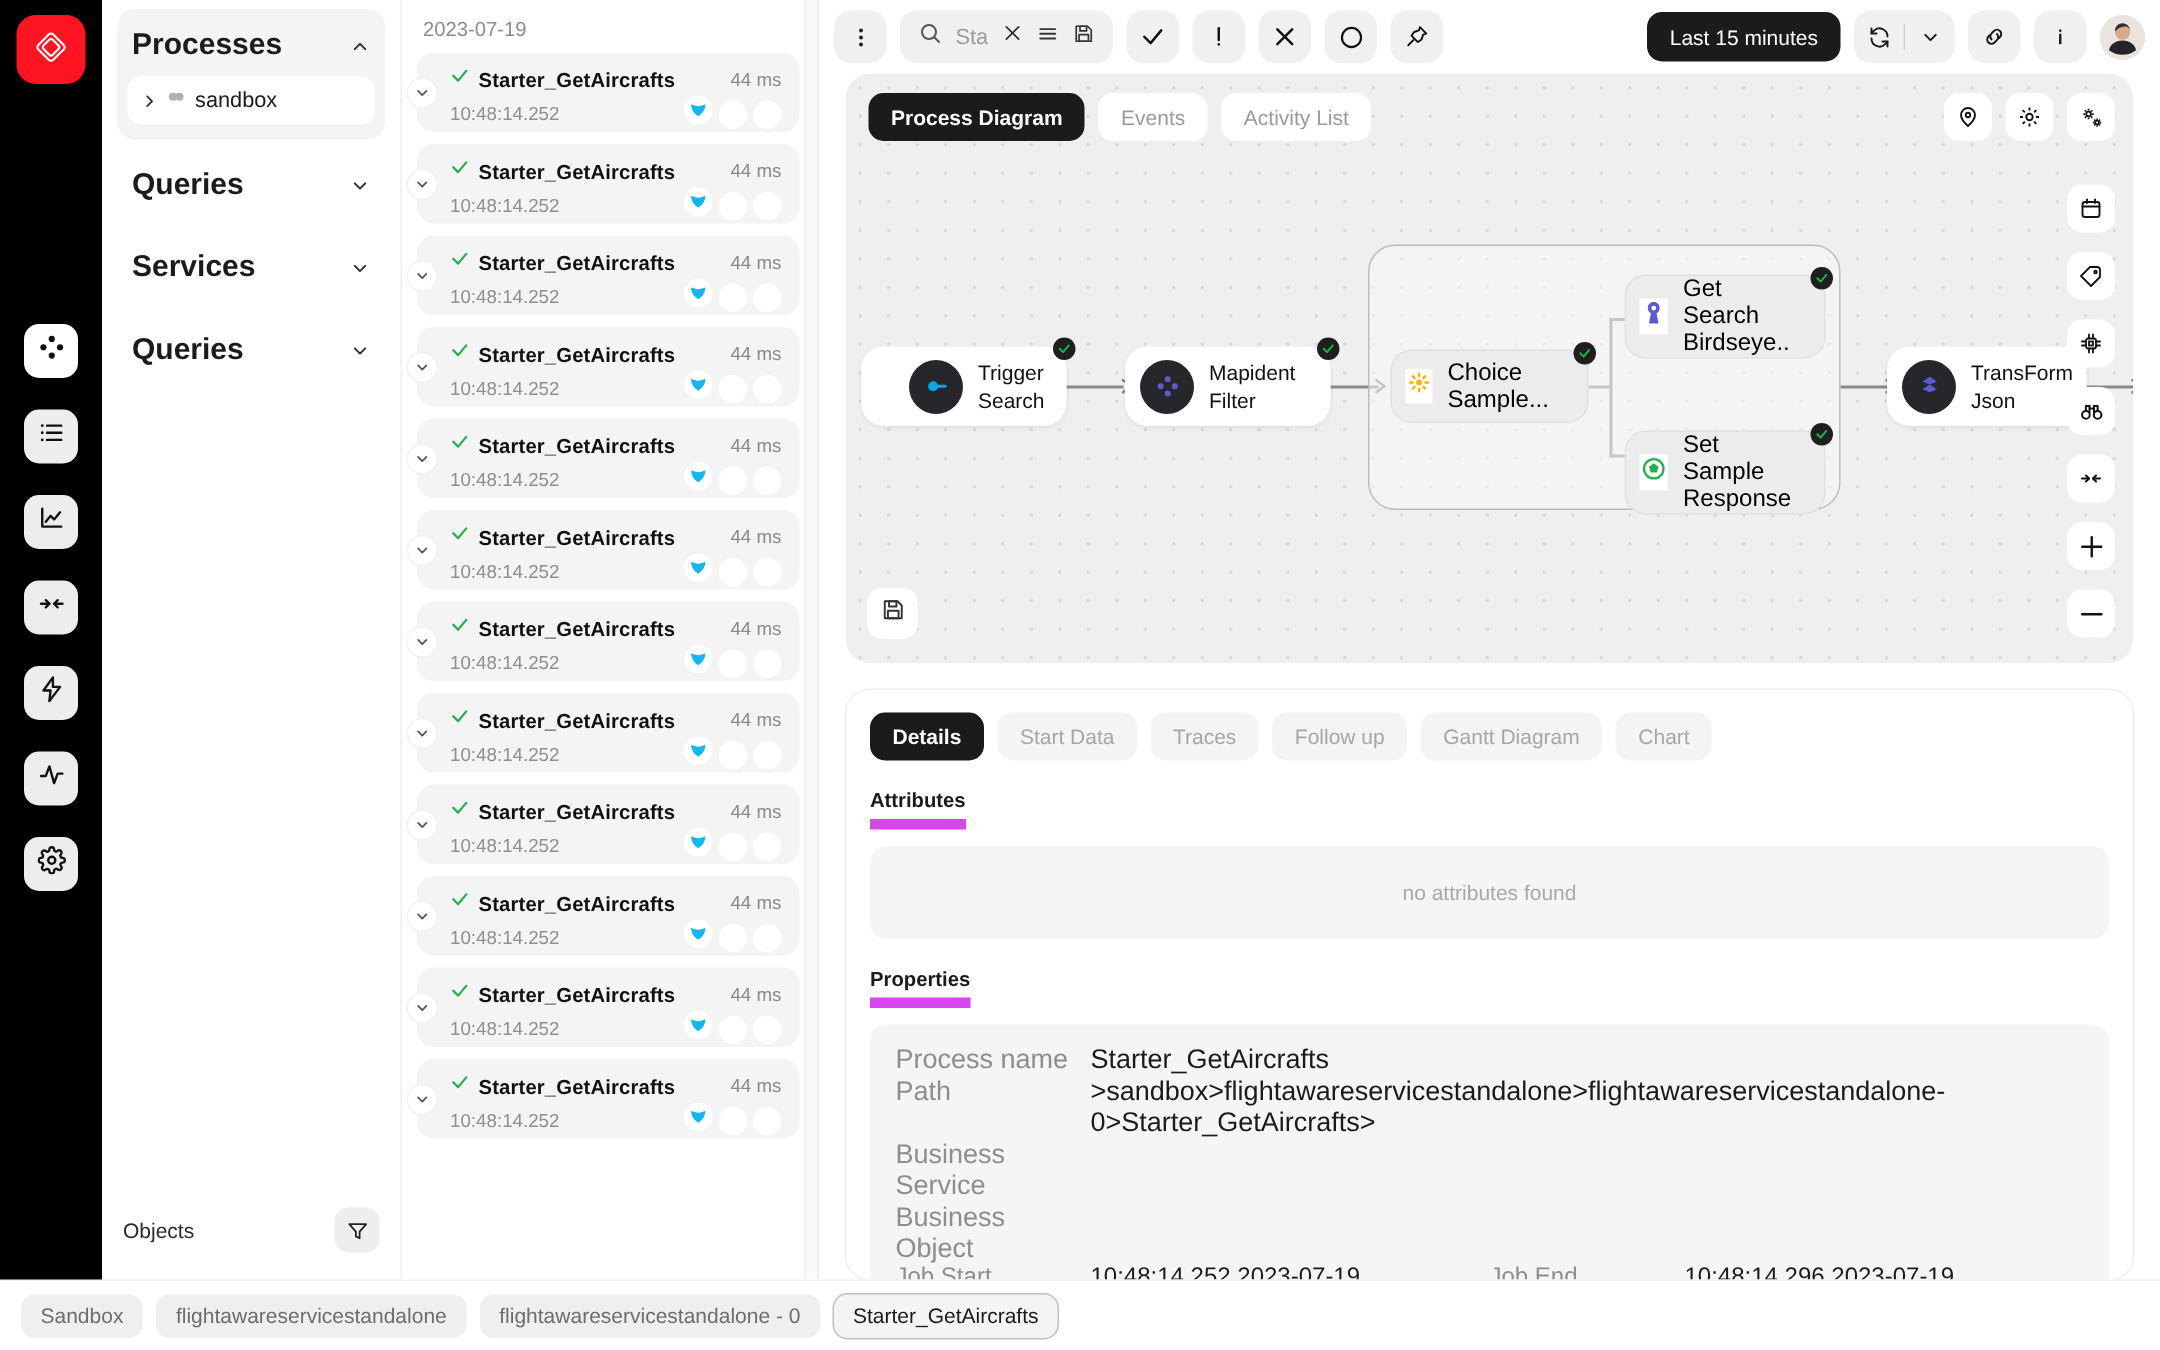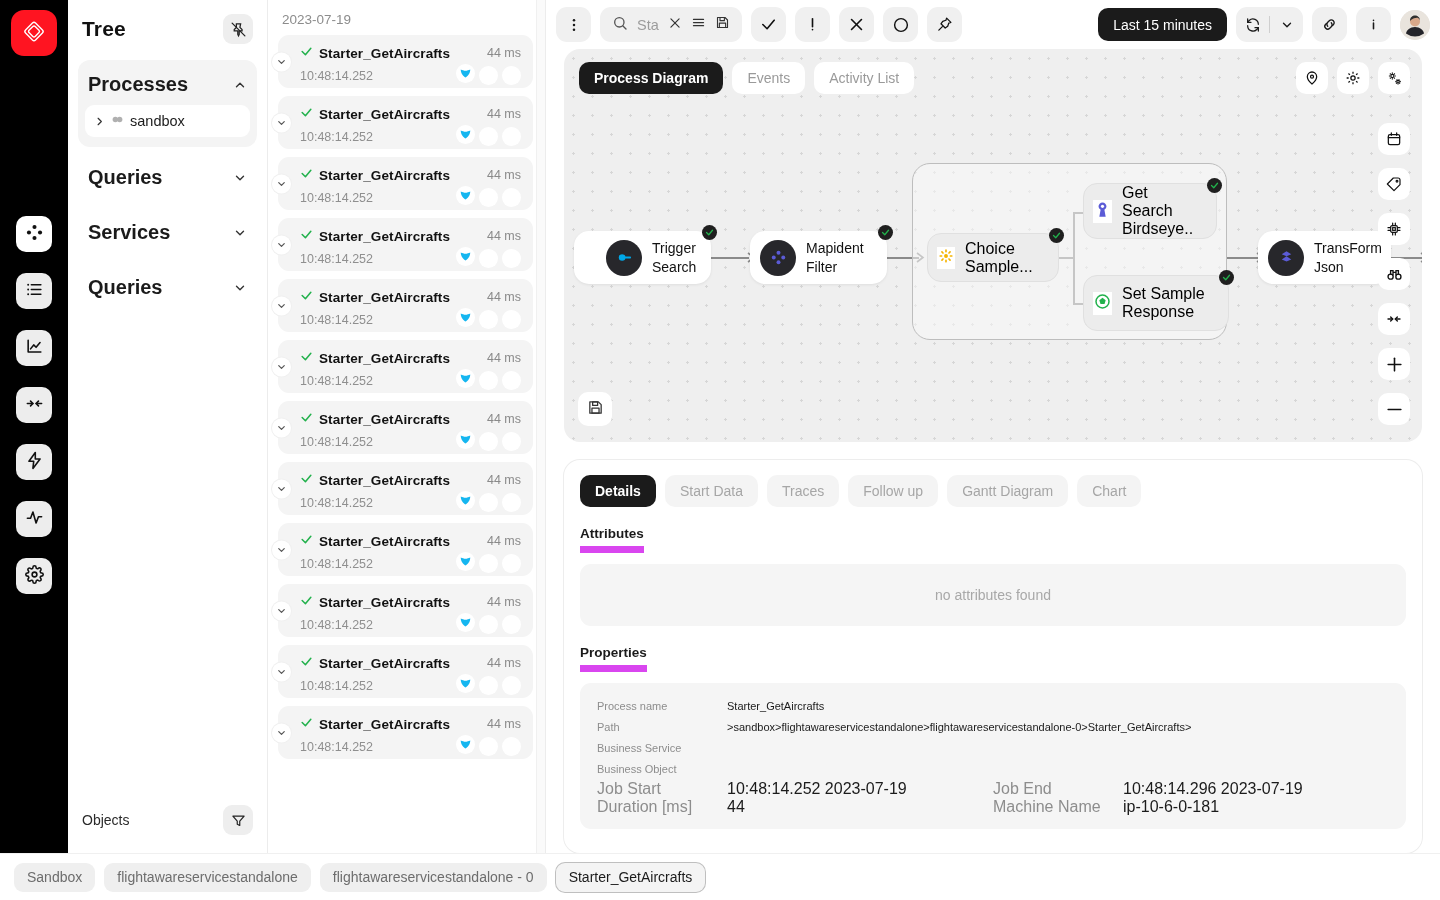--- a/index.html
+++ b/index.html
@@ -198,21 +198,21 @@
   .sec-title {
     display: inline-block; font-size: 13.5px; font-weight: 700; color: #1b1b1b;
     border-bottom: 7px solid #d946ef; padding-bottom: 5px; margin: 19px 0 0 0;
   }
   .attr-box {
     background: #f5f5f5; border-radius: 11px; height: 62px; margin-top: 11px;
     display: flex; align-items: center; justify-content: center;
     font-size: 14px; color: #a8a8a8;
   }
   .props-box { background: #f5f5f5; border-radius: 11px; margin-top: 11px; padding: 13px 17px; }
-  .prow { display: flex; font-size: 11px; line-height: 21px; }
+  .prow { display: flex; font-size: 18px; line-height: 21px; }
   .pl { width: 130px; flex: none; color: #8d8d8d; }
   .pv { color: #1b1b1b; }
   .prow2 { display: flex; }
   .phalf { display: flex; flex: 1; min-width: 0; }
   .phalf .pl { width: 130px; }
 
   
   .crumbbar {
     height: 47px; flex: none; background: #fff; display: flex; align-items: center;
     gap: 9px; padding: 0 14px; border-top: 1px solid #f0f0f0;
@@ -296,29 +296,20 @@
         <span>
           <svg width="19" height="19" viewBox="0 0 24 24" fill="none" stroke="#111" stroke-width="2">
             <circle cx="12" cy="12" r="3"></circle>
             <path d="M19.4 15a1.6 1.6 0 0 0 .32 1.77l.06.06a2 2 0 1 1-2.83 2.83l-.06-.06A1.6 1.6 0 0 0 15 19.4a1.6 1.6 0 0 0-1 1.47V21a2 2 0 1 1-4 0v-.09A1.6 1.6 0 0 0 9 19.4a1.6 1.6 0 0 0-1.77.33l-.06.06a2 2 0 1 1-2.83-2.83l.06-.06A1.6 1.6 0 0 0 4.6 15a1.6 1.6 0 0 0-1.47-1H3a2 2 0 1 1 0-4h.09A1.6 1.6 0 0 0 4.6 9a1.6 1.6 0 0 0-.33-1.77l-.06-.06a2 2 0 1 1 2.83-2.83l.06.06A1.6 1.6 0 0 0 9 4.6a1.6 1.6 0 0 0 1-1.47V3a2 2 0 1 1 4 0v.09a1.6 1.6 0 0 0 1 1.47 1.6 1.6 0 0 0 1.77-.33l.06-.06a2 2 0 1 1 2.83 2.83l-.06.06A1.6 1.6 0 0 0 19.4 9v0a1.6 1.6 0 0 0 1.47 1H21a2 2 0 1 1 0 4h-.09a1.6 1.6 0 0 0-1.47 1z"></path>
           </svg>
         </span>
       </div>
     </div>
 
     <div class="tree-panel">
-      <div class="tree-head">
-        <div class="tree-title">Tree</div>
-        <div class="icon-sq">
-          <svg width="17" height="17" viewBox="0 0 24 24" fill="none" stroke="#222" stroke-width="1.8" stroke-linecap="round">
-            <path d="M9 4h6l-1 5 3 3v2h-4v5l-1 2-1-2v-5H6v-2l3-3z"></path>
-            <line x1="3" y1="3" x2="21" y2="21"></line>
-          </svg>
-        </div>
-      </div>
 
       <div class="tree-group open">
         <div class="tree-group-hd">
           <span class="lbl">Processes</span>
           <span class="chev">
             <svg width="14" height="14" viewBox="0 0 24 24" fill="none" stroke="#333" stroke-width="2.4" stroke-linecap="round" stroke-linejoin="round">
                 <polyline points="6,15 12,9 18,15"></polyline>
               </svg>
           </span>
         </div>
@@ -1001,21 +992,21 @@
                 </svg>
             </div>
             <div class="nlabel">Get Search Birdseye..</div>
             <div class="badge">
               <svg width="9" height="9" viewBox="0 0 24 24" fill="none" stroke="#22b14c" stroke-width="3.4" stroke-linecap="round" stroke-linejoin="round">
                   <polyline points="4,12 10,18 20,6"></polyline>
                 </svg>
             </div>
           </div>
 
-          <div class="subnode" style="left:519px;top:226px;width:146px;height:56px;justify-content:space-between;">
+          <div class="subnode" style="left:519px;top:238px;width:134px;height:56px;justify-content:space-between;">
             <div class="nicon">
               <svg width="19" height="19" viewBox="0 0 24 24" fill="none" stroke="#22b14c" stroke-width="1.9">
                   <circle cx="12" cy="12" r="8.2"></circle>
                   <polygon points="12,7.4 16,10.4 14.5,15.2 9.5,15.2 8,10.4" fill="#22b14c" stroke="none"></polygon>
                 </svg>
             </div>
             <div class="nlabel">Set Sample Response</div>
             <div class="badge">
               <svg width="9" height="9" viewBox="0 0 24 24" fill="none" stroke="#22b14c" stroke-width="3.4" stroke-linecap="round" stroke-linejoin="round">
                   <polyline points="4,12 10,18 20,6"></polyline>

